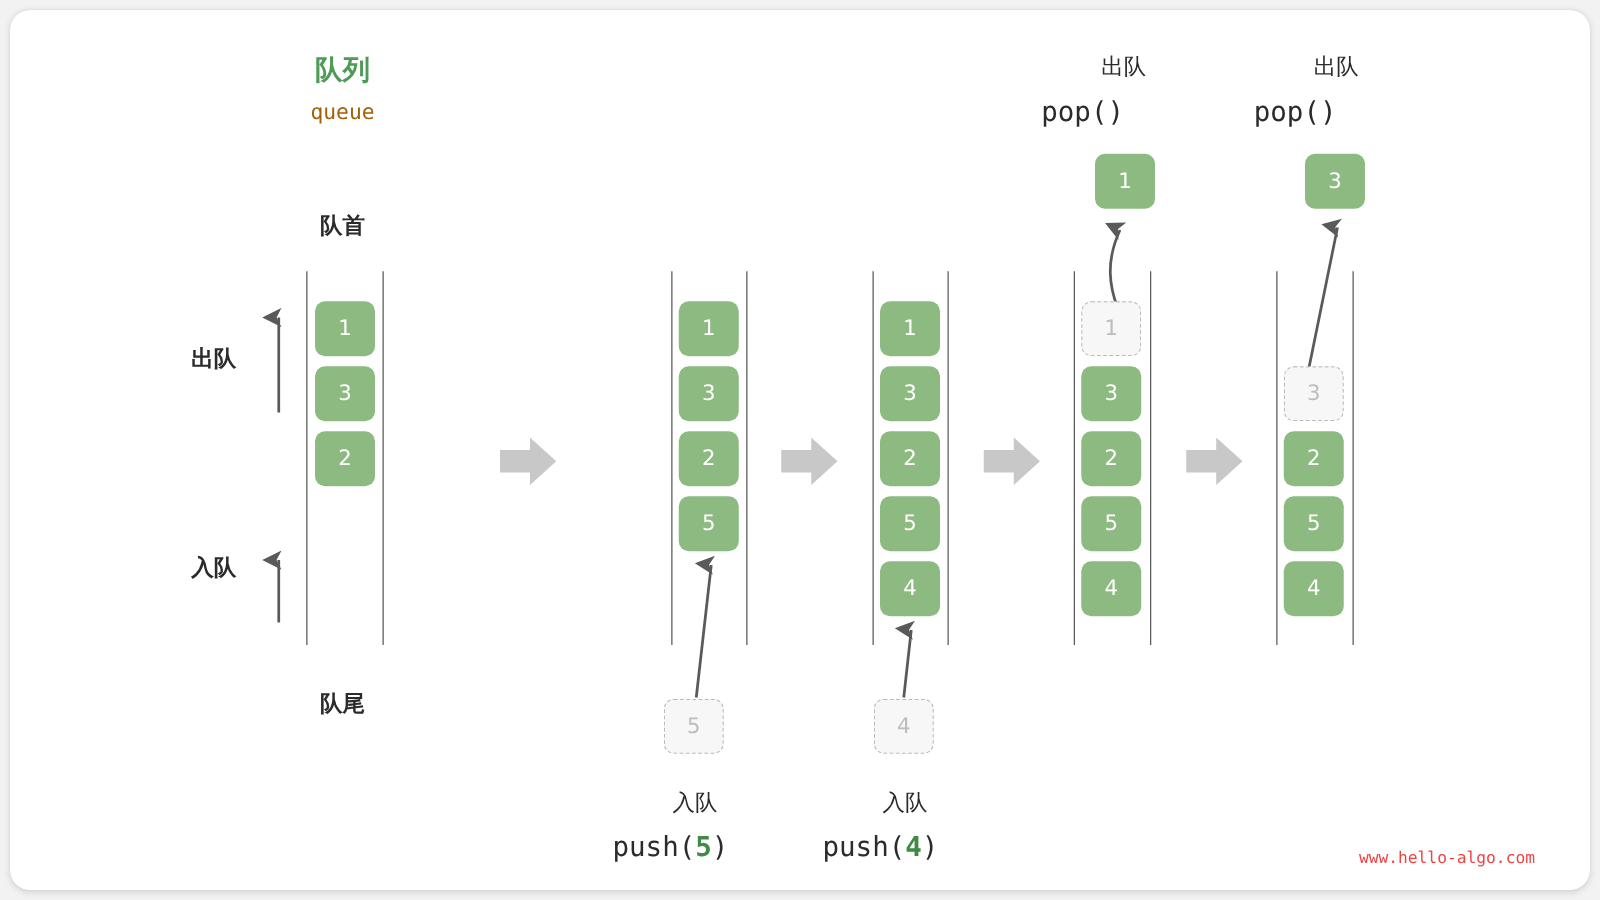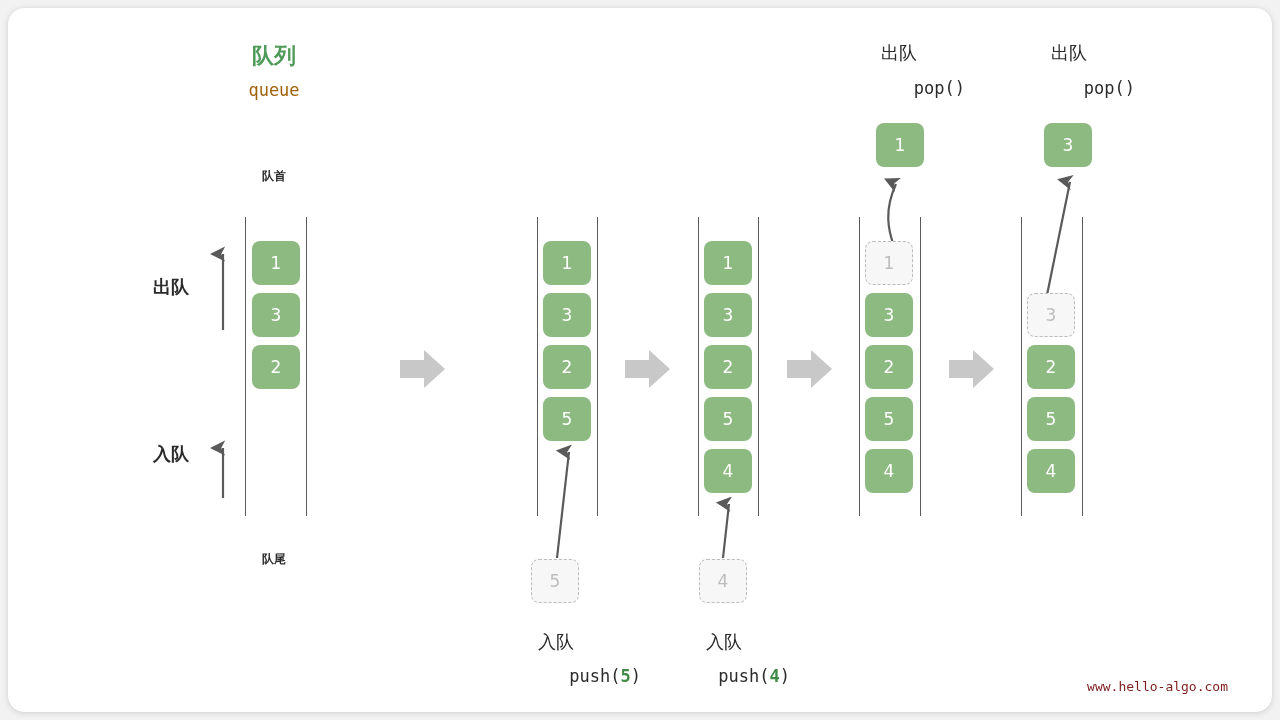--- a/index.html
+++ b/index.html
@@ -28,31 +28,31 @@
   .title-cn {
     font-size: 22px; font-weight: bold; color: #4e9a58;
     text-align: center; white-space: nowrap;
   }
   .title-en {
     font-family: "DejaVu Sans Mono", "Liberation Mono", monospace;
     font-size: 17px; color: #a16207;
     text-align: center; white-space: nowrap;
   }
   .head-label {
-    font-size: 12px; font-weight: bold; color: #2b2b2b;
+    font-size: 18px; font-weight: bold; color: #2b2b2b;
     text-align: center; white-space: nowrap;
   }
   .op-label-cn {
     font-size: 18px; color: #2b2b2b;
     text-align: center; white-space: nowrap;
   }
   .op-label-code {
     font-family: "DejaVu Sans Mono", "Liberation Mono", monospace;
-    font-size: 17px; color: #2b2b2b;
-    text-align: right; white-space: nowrap;
+    font-size: 22px; color: #2b2b2b;
+    text-align: left; white-space: nowrap;
   }
   .op-label-code .arg { color: #3f8a45; font-weight: bold; }
 
   .side-label {
     font-size: 18px; font-weight: bold; color: #2b2b2b;
     white-space: nowrap;
   }
 
   
   .rail {
@@ -73,21 +73,21 @@
   }
   .cell.ghost {
     background: #f7f7f7;
     color: #bdbdbd;
     border: 1.6px dashed #bbbbbb;
   }
 
   
   .watermark {
     font-family: "DejaVu Sans Mono", "Liberation Mono", monospace;
-    font-size: 13px; color: #7f1d1d;
+    font-size: 13px; color: #ef4444;
     white-space: nowrap;
   }
 
   svg { overflow: visible; }
 </style>
 </head>
 <body>
 
 <div id="page">
   <div id="card">
@@ -133,21 +133,21 @@
     <div class="abs cell ghost" style="left:523px; top:551px;">5</div>
     <svg class="abs" style="left:530px; top:432px;" width="50" height="122">
       <defs>
         <marker id="mk-a" markerWidth="7" markerHeight="7" refX="3.5" refY="6" orient="auto" markerUnits="strokeWidth">
           <path d="M3.5 0 L7 7 L3.5 5.2 L0 7 Z" fill="#5a5a5a"></path>
         </marker>
       </defs>
       <line x1="19" y1="118" x2="31" y2="12" stroke="#5a5a5a" stroke-width="2.2" marker-end="url(#mk-a)"></line>
     </svg>
     <div class="abs op-label-cn" style="left:482px; top:622px; width:132px;">入队</div>
-    <div class="abs op-label-code" style="left:501px; top:658px; width:132px;"><span>push(</span><span class="arg">5</span><span>)</span></div>
+    <div class="abs op-label-code" style="left:482px; top:658px; width:132px;"><span>push(</span><span class="arg">5</span><span>)</span></div>
 
     <svg class="abs" style="left:617px; top:341px;" width="46" height="40">
       <path d="M0 11 L24 11 L24 1 L45 20 L24 39 L24 29 L0 29 Z" fill="#c8c8c8"></path>
     </svg>
 
     <div class="abs rail" style="left:690px; top:209px; height:299px;"></div>
     <div class="abs rail" style="left:750px; top:209px; height:299px;"></div>
     <div class="abs cell" style="left:696px; top:233px;">1</div>
     <div class="abs cell" style="left:696px; top:285px;">3</div>
     <div class="abs cell" style="left:696px; top:337px;">2</div>

